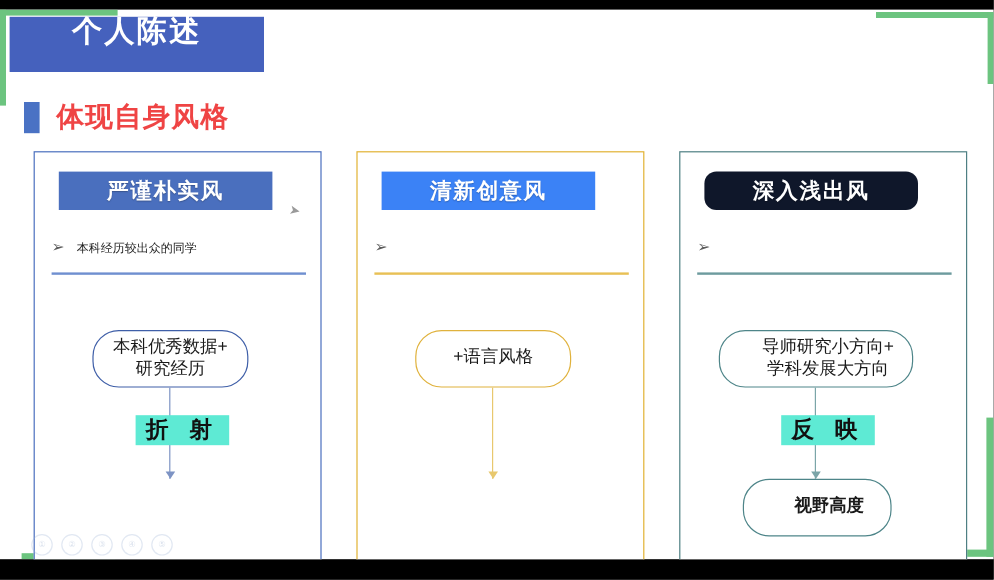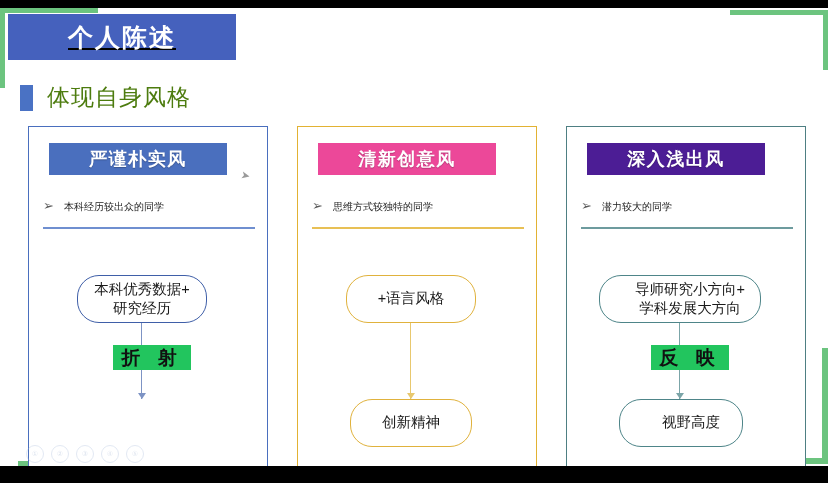--- a/index.html
+++ b/index.html
@@ -57,27 +57,25 @@
   #corner-br-v {
     left: 822px; top: 340px; width: 6px; height: 116px;
     background: #6cc47f;
   }
 
   
   #title-banner {
     position: absolute;
     left: 8px;
     top: 6px;
-    width: 228px;
+    width: 212px;
     height: 46px;
     background: #4561bd;
     display: flex;
-    align-items: center;
     justify-content: center;
-    text-decoration: underline;
   }
   #title-banner .title-text {
     color: #ffffff;
     font-size: 25px;
     font-weight: bold;
     letter-spacing: 2px;
     line-height: 1;
   }
 
   
@@ -88,23 +86,23 @@
     display: flex;
     align-items: center;
     gap: 14px;
   }
   #subtitle-bullet {
     width: 13px;
     height: 26px;
     background: #4a72c4;
   }
   #subtitle-text {
-    color: #4d7c0f;
+    color: #ef4444;
     font-size: 23px;
-    font-weight: normal;
+    font-weight: bold;
     letter-spacing: 1px;
   }
 
   
   #columns {
     position: absolute;
     left: 0;
     top: 110px;
     width: 705px;
     height: 348px;
@@ -127,22 +125,22 @@
     position: absolute;
     left: 20px;
     top: 16px;
     width: 178px;
     height: 32px;
     display: flex;
     align-items: center;
     justify-content: center;
   }
   .col-0 .col-badge { background: #4a6fbe; }
-  .col-1 .col-badge { background: #ec4899; }
-  .col-2 .col-badge { background: #4c1d95; }
+  .col-1 .col-badge { background: #3b82f6; }
+  .col-2 .col-badge { background: #0f172a; border-radius: 10px; }
   .col-badge-text {
     color: #ffffff;
     font-size: 18px;
     font-weight: bold;
     letter-spacing: 1.5px;
     text-shadow: 0 1px 1px rgba(0,0,0,0.25);
   }
 
   
   #cursor-artifact {
@@ -213,21 +211,21 @@
     left: 32px;
     width: 162px;
   }
   .node-bottom {
     left: 48px;
     top: 272px;
     width: 130px;
     height: 48px;
   }
   .col-1 .node-bottom { left: 52px; width: 122px; }
-  .col-2 .node-bottom { left: 52px; width: 124px; }
+  .col-2 .node-bottom { left: 52px; width: 124px; font-weight: bold; }
 
   
   .connector {
     position: absolute;
     left: 112px;
     top: 196px;
     width: 1.4px;
     height: 76px;
   }
   .col-0 .connector { background: #7d93c4; }
@@ -252,21 +250,21 @@
     top: 218px;
     width: 240px;
     text-align: center;
     font-size: 19px;
     font-weight: bold;
     color: #111111;
     letter-spacing: 6px;
     text-indent: 6px;
   }
   .mid-label span {
-    background: #22c55e;
+    background: #5eead4;
     padding: 2px 8px;
   }
 
   
   #watermarks {
     position: absolute;
     left: 26px;
     top: 437px;
     display: flex;
     gap: 7px;
@@ -329,41 +327,36 @@
         <span>折 射</span>
       </div>
     </div>
 
     <div class="column col-1">
       <div class="col-badge">
         <span class="col-badge-text">清新创意风</span>
       </div>
       <div class="col-bullet-row">
         <span class="bullet-arrow">➢</span>
-        <span class="bullet-text">思维方式较独特的同学</span>
       </div>
       <div class="col-underline"></div>
       <div class="node node-top">
         <div>+语言风格</div>
       </div>
       <div class="connector">
         <span class="connector-head"></span>
       </div>
-      <div class="node node-bottom">
-        <div>创新精神</div>
-      </div>
     </div>
 
     <div class="column col-2">
       <div class="col-badge">
         <span class="col-badge-text">深入浅出风</span>
       </div>
       <div class="col-bullet-row">
         <span class="bullet-arrow">➢</span>
-        <span class="bullet-text">潜力较大的同学</span>
       </div>
       <div class="col-underline"></div>
       <div class="node node-top">
         <div>导师研究小方向+</div>
         <div>学科发展大方向</div>
       </div>
       <div class="connector">
         <span class="connector-head"></span>
       </div>
       <div class="mid-label">

